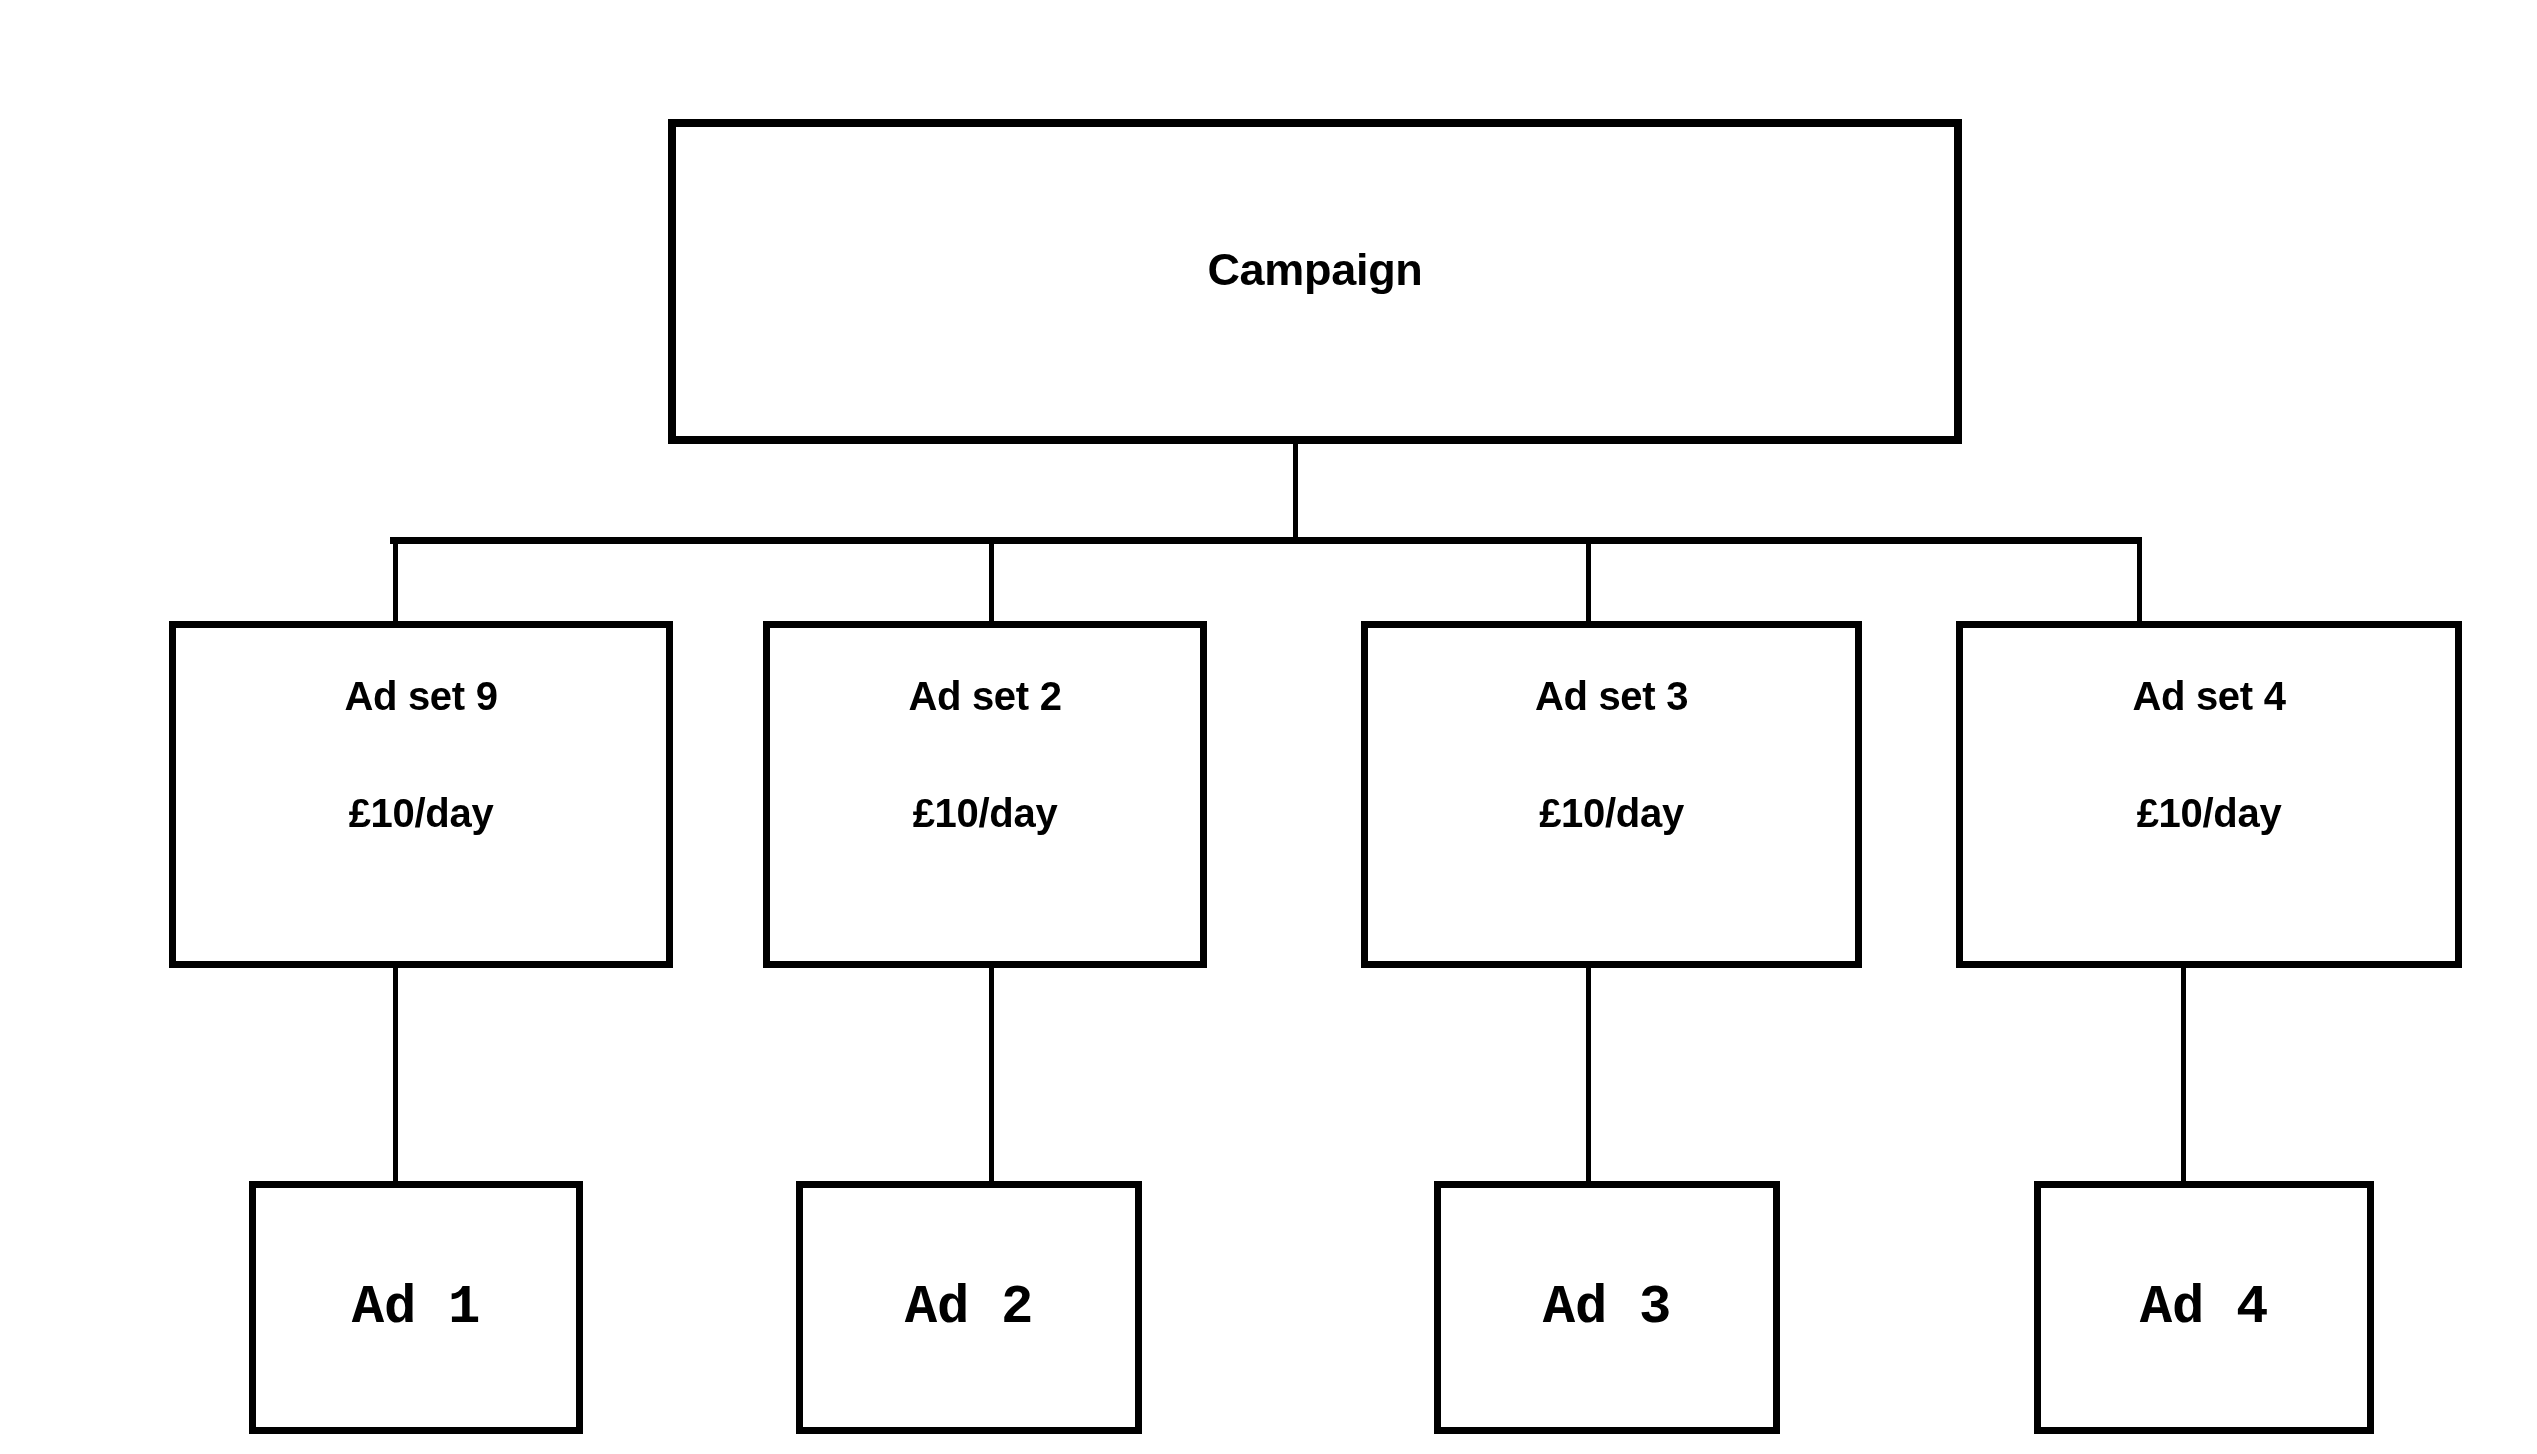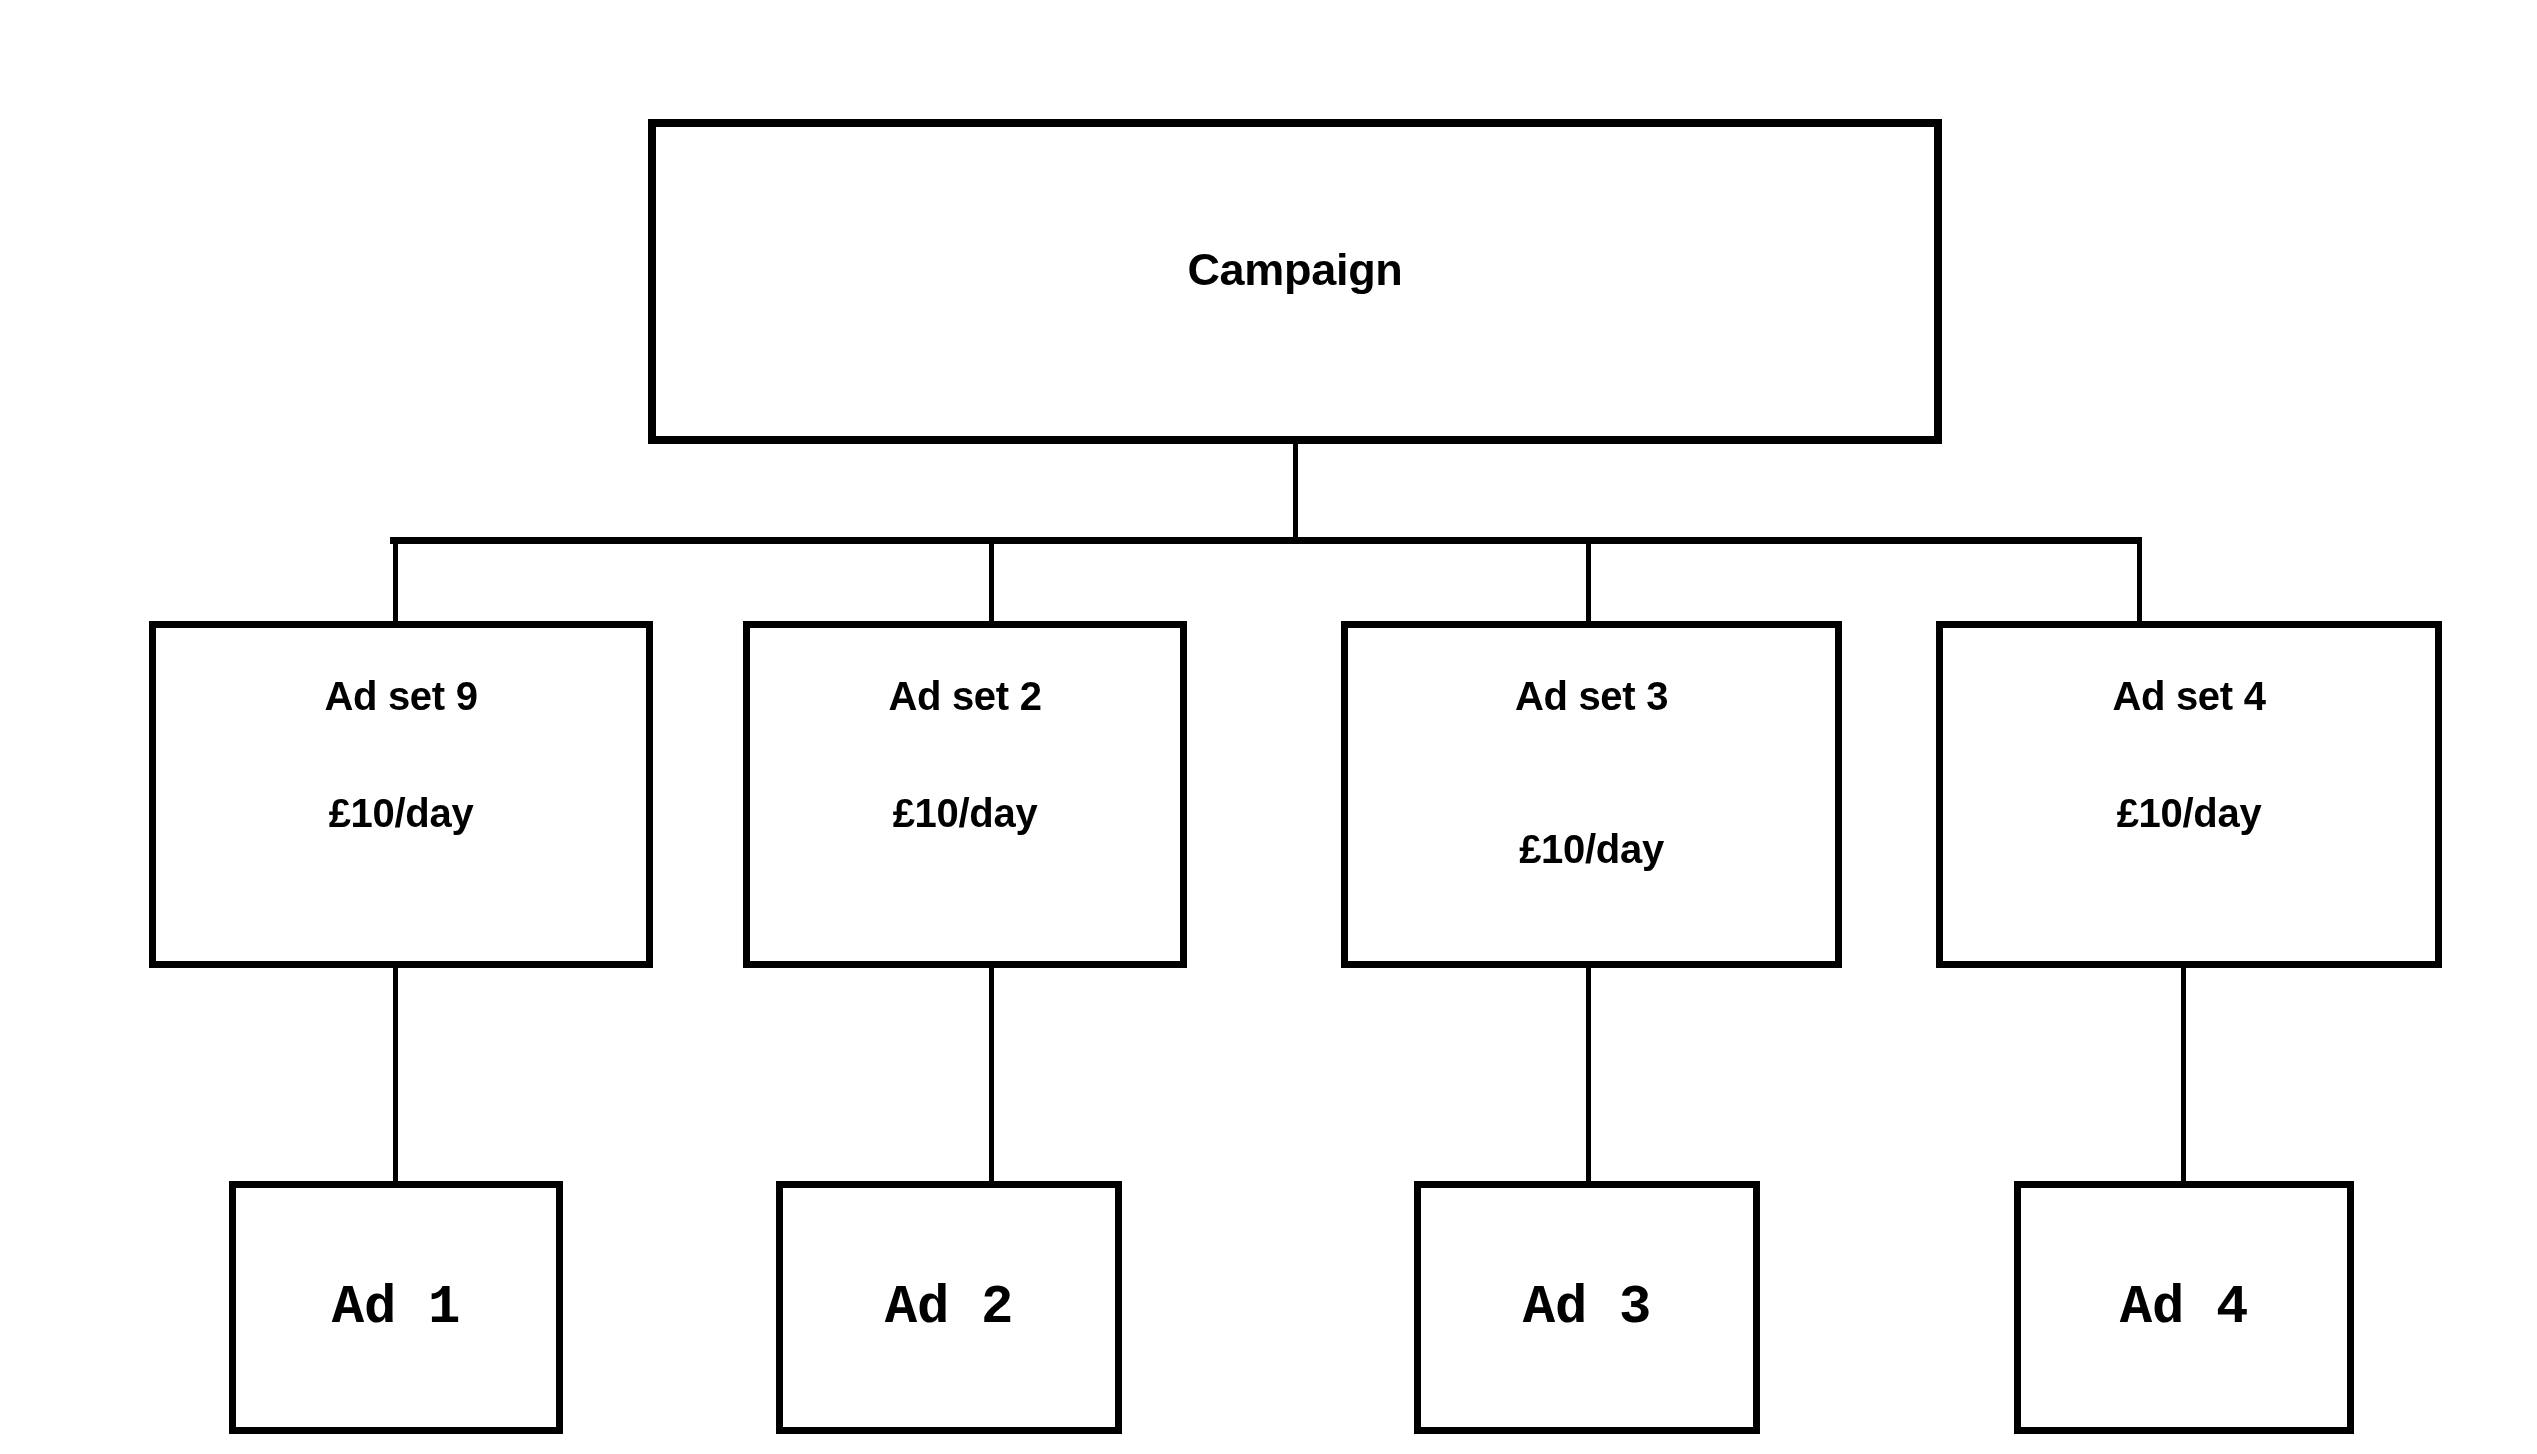--- a/index.html
+++ b/index.html
@@ -27,20 +27,21 @@
     background: #ffffff;
     border: 7.3px solid #000000;
     display: flex;
     flex-direction: column;
     align-items: center;
     justify-content: center;
     text-align: center;
     color: #000000;
     font-weight: 700;
     letter-spacing: -0.3px;
+    margin-left: 20px;
   }
 
   
   .node.campaign {
     left: 648px;
     top: 119px;
     width: 1294px;
     height: 325px;
     border-width: 8px;
   }
@@ -64,21 +65,21 @@
     line-height: 1;
   }
   .node.adset .node-sub {
     font-size: 40px;
     line-height: 1;
     margin-top: 77px;
     font-weight: 700;
   }
   .node.adset.s1 { left: 149px; }
   .node.adset.s2 { left: 743px; width: 444px; }
-  .node.adset.s3 { left: 1341px; width: 501px; gap: 36px; }
+  .node.adset.s3 { left: 1341px; width: 501px; }
   .node.adset.s4 { left: 1936px; width: 506px; }
 
   
   .node.ad {
     top: 1181px;
     height: 253px;
     width: 334px;
     border-width: 7.3px;
   }
   .node.ad .node-title {

